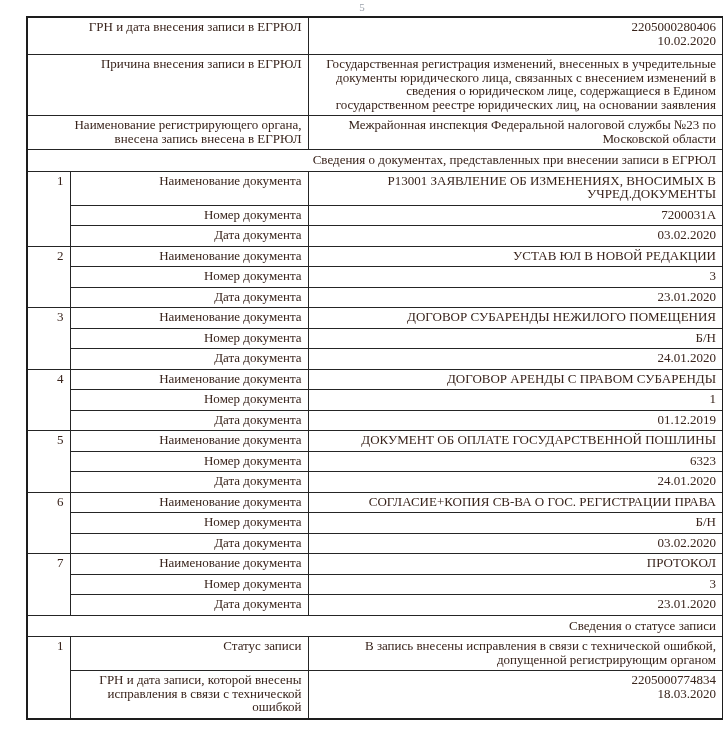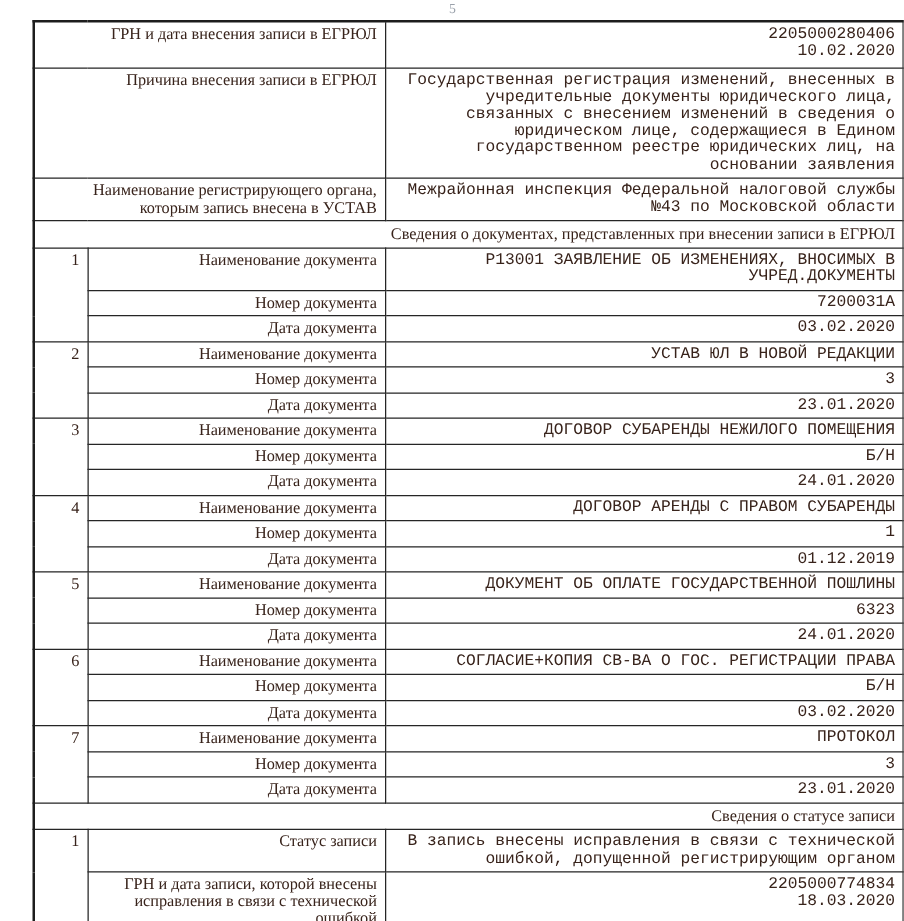--- a/index.html
+++ b/index.html
@@ -38,21 +38,21 @@
   td {
     border: 1px solid #252525;
     vertical-align: top;
     padding: 2px 6px 4px 6px;
     font-size: 13px;
     line-height: 13.5px;
     color: #38231b;
     overflow: hidden;
   }
   td.num-cell { padding-left: 6px; }
-  td.value-cell { white-space: pre-line; padding-left: 7px; font-family: Liberation Mono, monospace; }
+  td.value-cell { white-space: pre-line; padding-left: 7px; }
   td.section-cell {
     padding: 3px 6px 4px 6px;
   }
   tr.tall td { height: 30px; }
 </style>
 </head>
 <body>
 
 <div class="page">
   <div class="page-number">5</div>
@@ -67,22 +67,22 @@
         <tr class="tall">
           <td class="label-cell" colspan="2">ГРН и дата внесения записи в ЕГРЮЛ</td>
           <td class="value-cell">2205000280406
 10.02.2020</td>
         </tr>
         <tr>
           <td class="label-cell" colspan="2">Причина внесения записи в ЕГРЮЛ</td>
           <td class="value-cell">Государственная регистрация изменений, внесенных в учредительные документы юридического лица, связанных с внесением изменений в сведения о юридическом лице, содержащиеся в Едином государственном реестре юридических лиц, на основании заявления</td>
         </tr>
         <tr>
-          <td class="label-cell" colspan="2">Наименование регистрирующего органа, которым запись внесена в УСТАВ</td>
-          <td class="value-cell">Межрайонная инспекция Федеральной налоговой службы №43 по Московской области</td>
+          <td class="label-cell" colspan="2">Наименование регистрирующего органа, внесена запись внесена в ЕГРЮЛ</td>
+          <td class="value-cell">Межрайонная инспекция Федеральной налоговой службы №23 по Московской области</td>
         </tr>
         <tr>
           <td class="section-cell" colspan="3">Сведения о документах, представленных при внесении записи в ЕГРЮЛ</td>
         </tr>
         <tr>
           <td class="num-cell" colspan="1" rowspan="3">1</td>
           <td class="label-cell">Наименование документа</td>
           <td class="value-cell">Р13001 ЗАЯВЛЕНИЕ ОБ ИЗМЕНЕНИЯХ, ВНОСИМЫХ В УЧРЕД.ДОКУМЕНТЫ</td>
         </tr>
         <tr>

